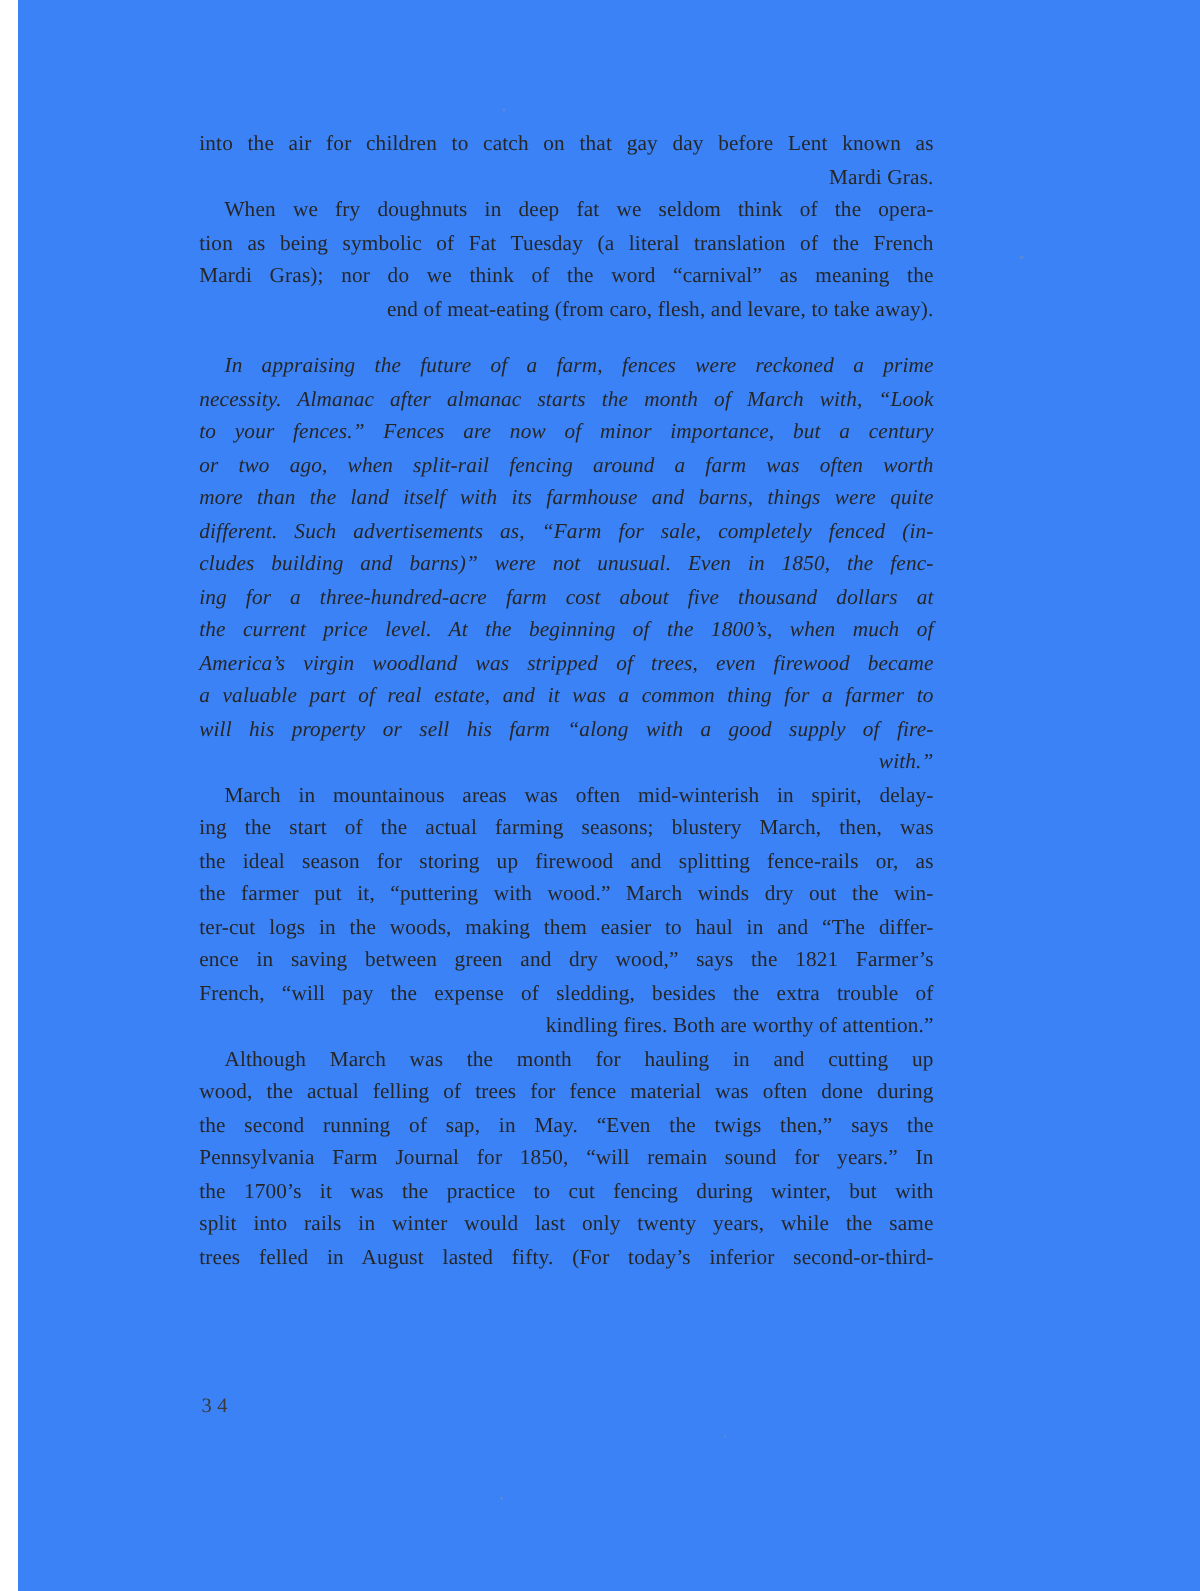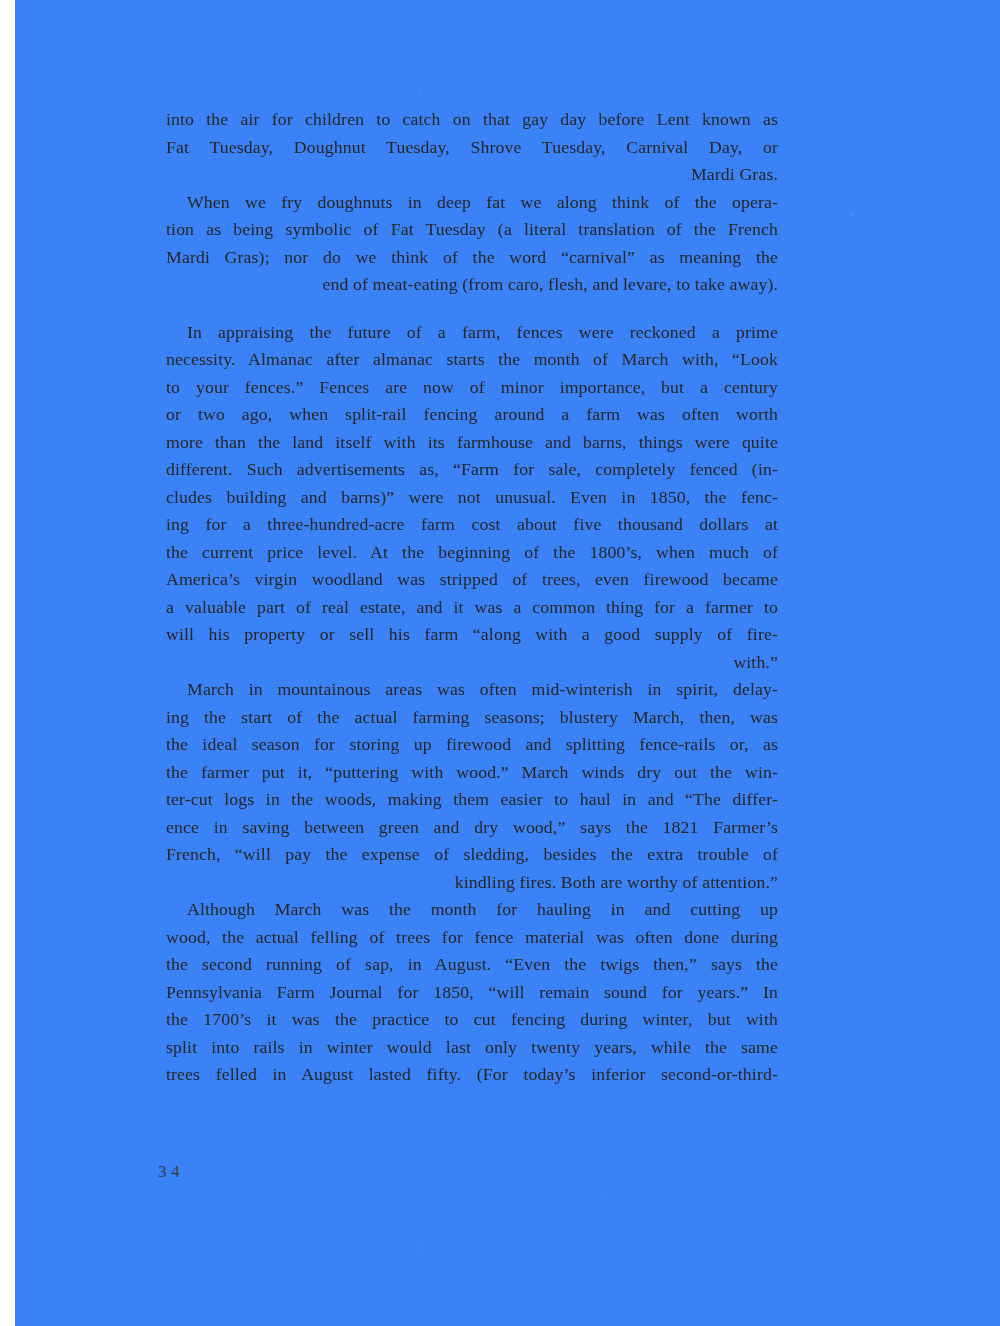--- a/index.html
+++ b/index.html
@@ -17,38 +17,38 @@
     overflow: hidden;
     margin-left: 15px;
   }
   .text-block {
     position: absolute;
     left: 151px;
     top: 106px;
     width: 612px;
   }
   .para { margin: 0; }
-  .para.space-before { margin-top: 20px; }
+  .para.space-before { margin-top: 20px; font-style: italic; }
   .line {
     font-size: 17.7px;
     line-height: 27.5px;
     height: 27.5px;
     letter-spacing: 0.15px;
     text-align: right;
     white-space: normal;
   }
   .line.just {
     text-align: justify;
     text-align-last: justify;
   }
   .line.indent { text-indent: 21px; }
   .it { }
   .page-number {
     position: absolute;
-    left: 143px;
+    left: 153px;
     top: 1162px;
     font-size: 17px;
     letter-spacing: 4.5px;
     color: #3a3a3a;
   }
   .speck {
     position: absolute;
     border-radius: 50%;
     background: #9a9a9a;
   }
@@ -62,25 +62,24 @@
 
 <div class="page">
   <div class="speck speck-1"></div>
   <div class="speck speck-2"></div>
   <div class="speck speck-3"></div>
   <div class="speck speck-4"></div>
 
   <div class="text-block">
       <div class="para">
         <div class="line just"><span>into the air for children to catch on that gay day before Lent known as</span></div>
-        <div class="line just"><span>Fat Tuesday, Doughnut Tuesday, Shrove Tuesday, Carnival Day, or</span></div>
         <div class="line"><span>Mardi Gras.</span></div>
       </div>
       <div class="para">
-        <div class="line just indent"><span>When we fry doughnuts in deep fat we along think of the opera-</span></div>
+        <div class="line just indent"><span>When we fry doughnuts in deep fat we seldom think of the opera-</span></div>
         <div class="line just"><span>tion as being symbolic of Fat Tuesday (a literal translation of the French</span></div>
         <div class="line just"><span class="it">Mardi Gras</span><span>); nor do we think of the word “carnival” as meaning the</span></div>
         <div class="line"><span>end of meat-eating (from </span><span class="it">caro</span><span>, flesh, and </span><span class="it">levare</span><span>, to take away).</span></div>
       </div>
       <div class="para space-before">
         <div class="line just indent"><span>In appraising the future of a farm, fences were reckoned a prime</span></div>
         <div class="line just"><span>necessity. Almanac after almanac starts the month of March with, “Look</span></div>
         <div class="line just"><span>to your fences.” Fences are now of minor importance, but a century</span></div>
         <div class="line just"><span>or two ago, when split-rail fencing around a farm was often worth</span></div>
         <div class="line just"><span>more than the land itself with its farmhouse and barns, things were quite</span></div>
@@ -99,21 +98,21 @@
         <div class="line just"><span>the ideal season for storing up firewood and splitting fence-rails or, as</span></div>
         <div class="line just"><span>the farmer put it, “puttering with wood.” March winds dry out the win-</span></div>
         <div class="line just"><span>ter-cut logs in the woods, making them easier to haul in and “The differ-</span></div>
         <div class="line just"><span>ence in saving between green and dry wood,” says the 1821 </span><span class="it">Farmer’s</span></div>
         <div class="line just"><span class="it">French,</span><span> “will pay the expense of sledding, besides the extra trouble of</span></div>
         <div class="line"><span>kindling fires. Both are worthy of attention.”</span></div>
       </div>
       <div class="para">
         <div class="line just indent"><span>Although March was the month for hauling in and cutting up</span></div>
         <div class="line just"><span>wood, the actual felling of trees for fence material was often done during</span></div>
-        <div class="line just"><span>the second running of sap, in August. “Even the twigs then,” says the</span></div>
+        <div class="line just"><span>the second running of sap, in May. “Even the twigs then,” says the</span></div>
         <div class="line just"><span class="it">Pennsylvania Farm Journal</span><span> for 1850, “will remain sound for years.” In</span></div>
         <div class="line just"><span>the 1700’s it was the practice to cut fencing during winter, but with</span></div>
         <div class="line just"><span>split into rails in winter would last only twenty years, while the same</span></div>
         <div class="line just"><span>trees felled in August lasted fifty. (For today’s inferior second-or-third-</span></div>
       </div>
     </div>
 
   <div class="page-number">34</div>
 </div>
 

